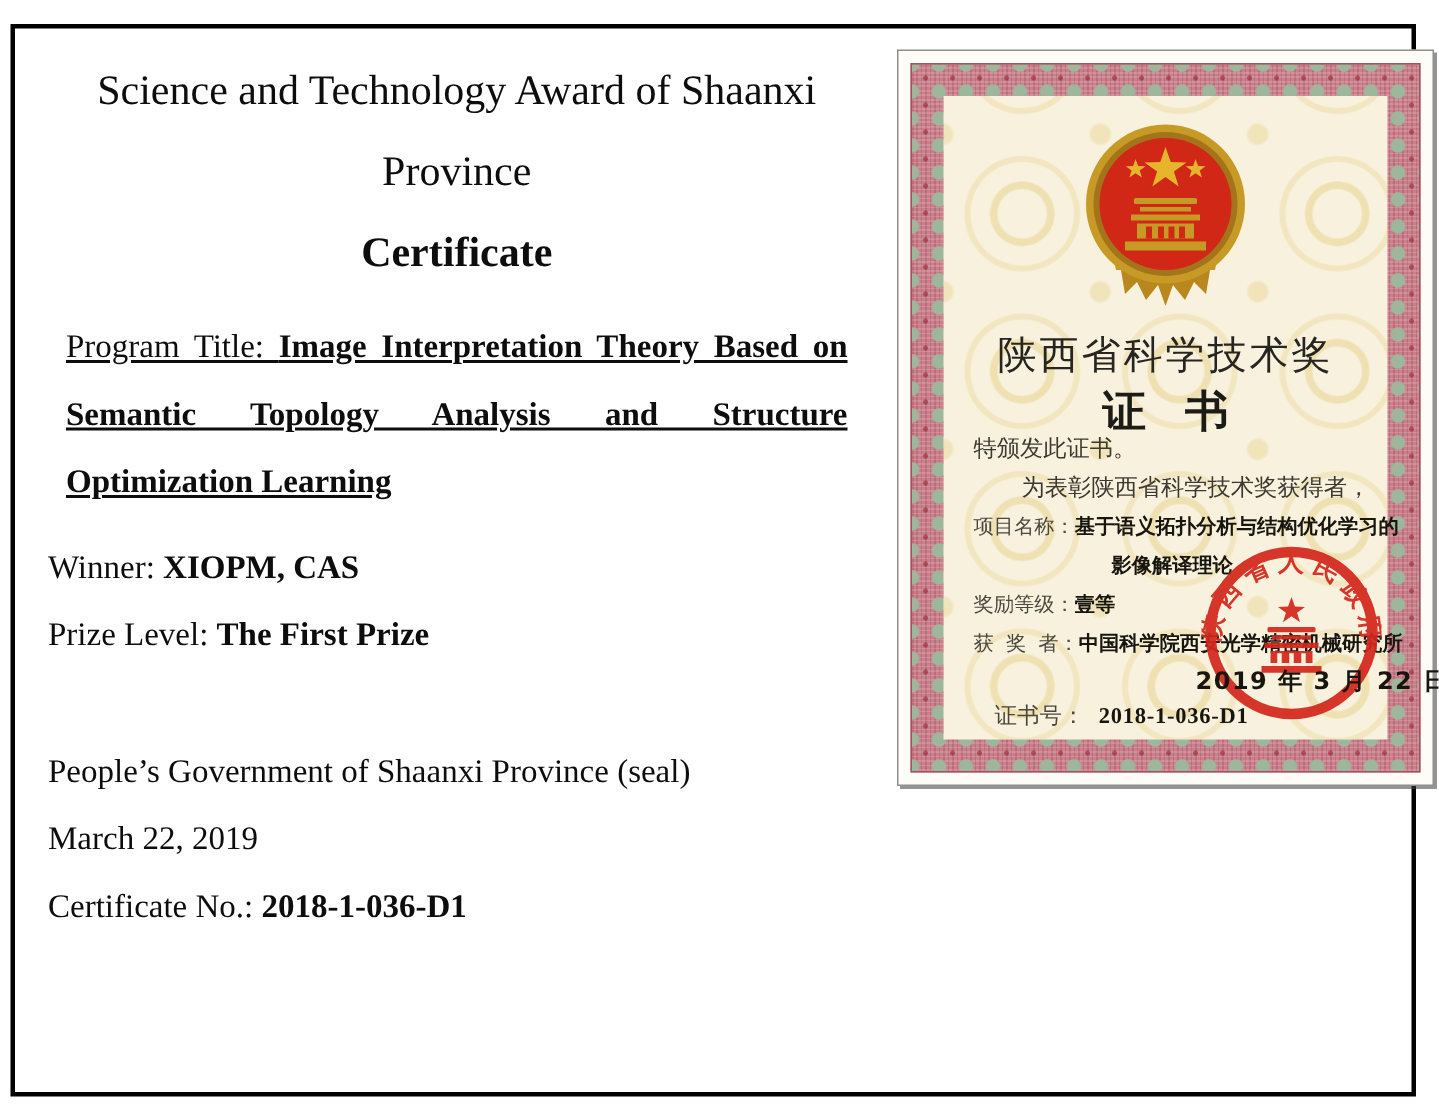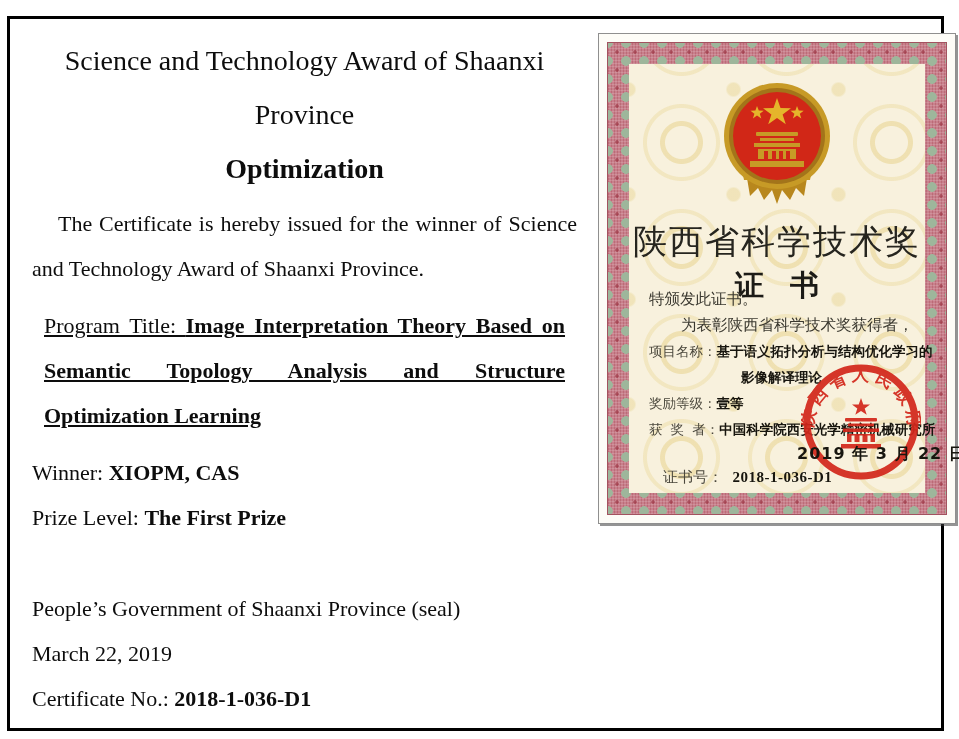--- a/index.html
+++ b/index.html
@@ -51,21 +51,21 @@
     background-color:#f8f1dd;
     background-image:
       radial-gradient(circle, rgba(224,198,106,0) 16px, rgba(224,198,106,.38) 17px 21px, rgba(224,198,106,0) 22px 34px, rgba(224,198,106,.25) 35px 38px, rgba(224,198,106,0) 39px),
       radial-gradient(circle, rgba(224,198,106,.3) 6px, rgba(224,198,106,0) 8px);
     background-size:105px 105px,105px 105px;
     background-position:0 26px,52px 78px;
     font-family:"DejaVu Sans", sans-serif;
   }
   .emblem{display:block;margin:10px auto 0 auto;}
   .cn-title{
-    text-align:center;font-size:34px;letter-spacing:2px;color:#26251f;
+    text-align:center;font-size:26px;letter-spacing:2px;color:#26251f;
     margin-top:9px;font-weight:500;white-space:nowrap;
   }
   .cn-cert{
     text-align:center;font-size:29px;font-weight:700;color:#1c1b16;
     letter-spacing:.9em;padding-left:.9em;margin-top:1px;
   }
   .cn-body{position:absolute;left:20px;right:4px;top:222px;color:#3c3a31;}
   .cn-intro{font-size:15.5px;line-height:26px;color:#3a382f;white-space:nowrap;}
   .indent2{padding-left:32px;}
   .cn-line{font-size:13.5px;line-height:23px;margin-top:3px;white-space:nowrap;font-family:Liberation Mono, monospace;}
@@ -82,22 +82,21 @@
   .cn-certno .cn-val{font-family:"Liberation Serif", serif;font-size:15px;letter-spacing:.5px;}
   .seal{position:absolute;left:172px;top:298px;opacity:.93;}
 </style>
 </head>
 <body>
 
 <div class="frame">
 
   <div class="left-col">
     <p class="doc-title">Science and Technology Award of Shaanxi Province</p>
-    <p class="doc-subtitle">Optimization</p>
-    <p class="para">The Certificate is hereby issued for the winner of Science and Technology Award of Shaanxi Province.</p>
+    <p class="doc-subtitle">Certificate</p>
     <p class="para-noindent"><span>Program Title: </span><span class="b">Image Interpretation Theory Based on Semantic Topology Analysis and Structure Optimization Learning</span></p>
     <p class="plainline"><span>Winner: </span><span class="b">XIOPM, CAS</span></p>
     <p class="plainline"><span>Prize Level: </span><span class="b">The First Prize</span></p>
     <p class="plainline issuer-line">People’s Government of Shaanxi Province (seal)</p>
     <p class="plainline">March 22, 2019</p>
     <p class="plainline"><span>Certificate No.: </span><span class="b">2018-1-036-D1</span></p>
   </div>
 
   <div class="photo">
     <div class="pink-border"></div>

